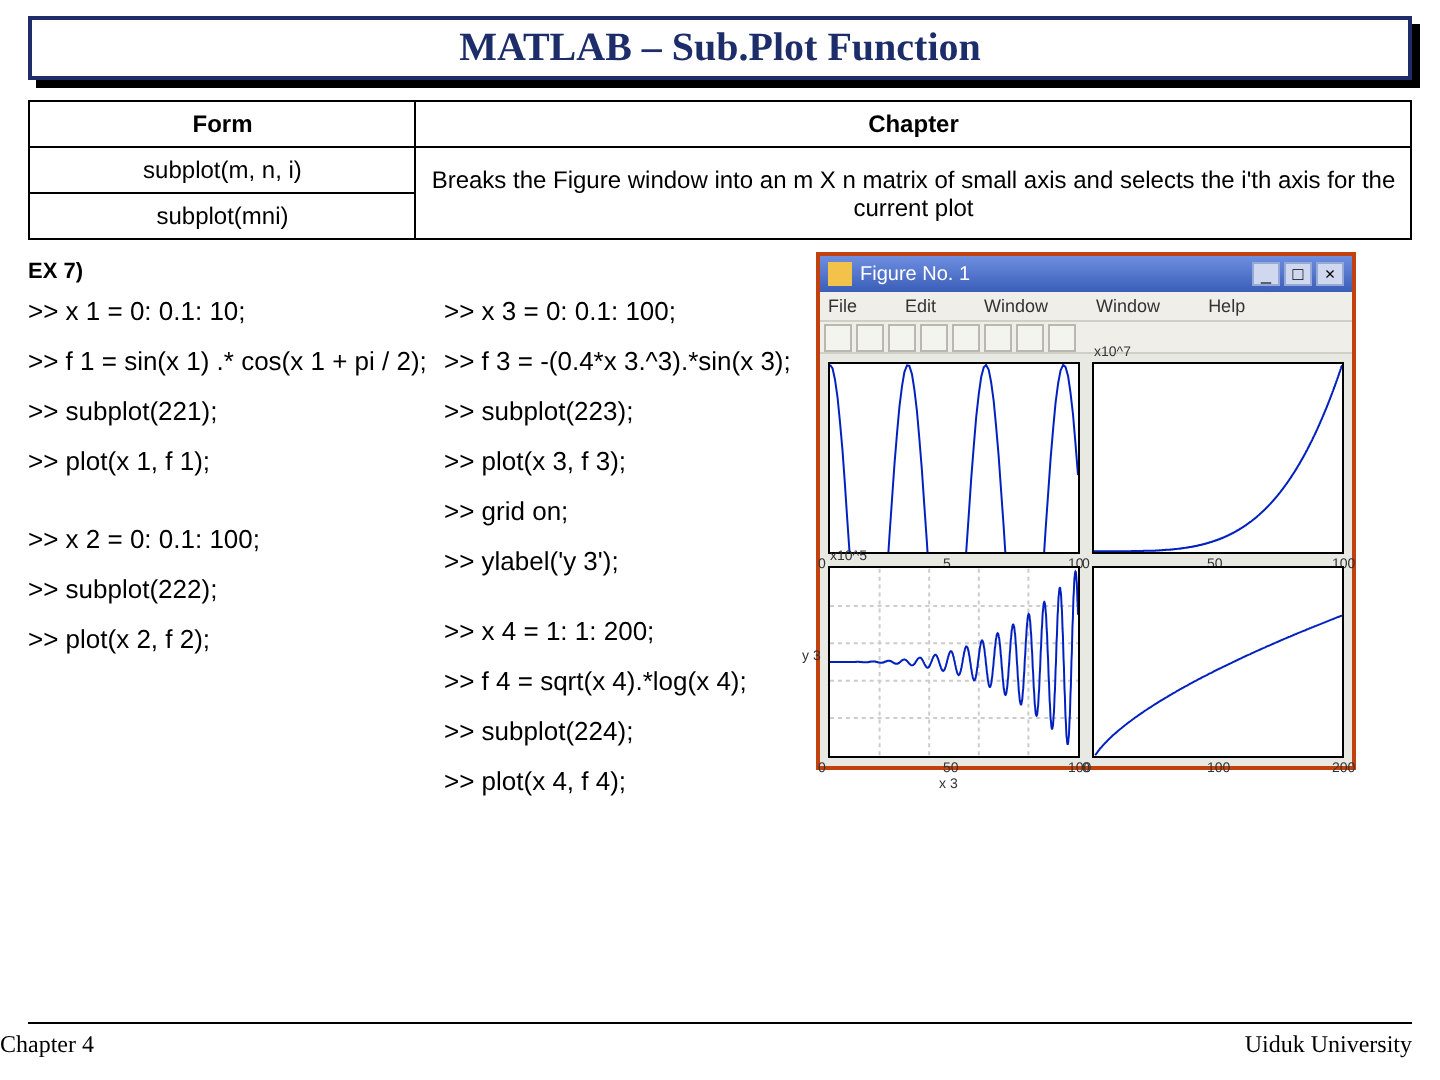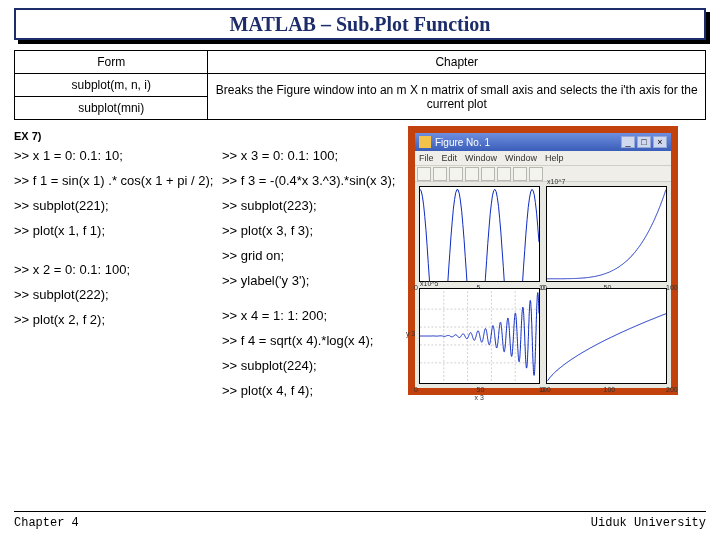--- a/index.html
+++ b/index.html
@@ -2,36 +2,36 @@
 <html><head>
 <meta charset="utf-8">
 <style>
   * { box-sizing: border-box; margin: 0; padding: 0; }
   body { width: 720px; height: 540px; background: #fff; font-family: "Times New Roman", serif; font-size: 12px; color: #000; position: relative; }
   .titlebar { margin: 8px 14px 10px 14px; position: relative; }
   .title-shadow { position: absolute; left: 4px; top: 4px; right: -4px; height: 32px; background: #000; }
   .title-front { position: relative; height: 32px; background: #fff; border: 2px solid #1d2d6a; display: flex; align-items: center; justify-content: center; font-size: 20px; font-weight: bold; color: #1d2d6a; }
   table.meta { width: calc(100% - 28px); margin: 0 14px 6px 14px; border-collapse: collapse; }
   table.meta td, table.meta th { border: 1px solid #000; padding: 4px 6px; font-size: 12px; font-family: Arial, sans-serif; text-align: center; }
-  table.meta th { font-weight: normal; }
+  table.meta th { font-weight: bold; }
   .content { display: flex; margin: 4px 14px; }
   .left { flex: 0 0 208px; }
   .mid { flex: 0 0 180px; }
   .right { flex: 1; padding-left: 6px; }
   .ex-label { font-family: Arial, sans-serif; font-size: 11px; font-weight: bold; margin: 4px 0 6px 0; }
   .code-line { font-family: Arial, sans-serif; font-size: 13px; margin: 4px 0 10px 0; white-space: nowrap; }
-  .footer { position: absolute; left: 14px; right: 14px; bottom: 10px; display: flex; justify-content: space-between; font-family: Liberation Mono, monospace; font-size: 12px; }
+  .footer { position: absolute; left: 0; right: 14px; bottom: 10px; display: flex; justify-content: space-between; font-family: Liberation Serif, serif; font-size: 12px; }
   .footer-line { position: absolute; left: 14px; right: 14px; bottom: 28px; height: 1px; background: #000; }
   
-  .figwin { width: 270px; border: 7px solid #c2410c; background: #e9e9e4; font-family: Tahoma, Arial, sans-serif; }
+  .figwin { width: 270px; border: 2px solid #c2410c; background: #e9e9e4; font-family: Tahoma, Arial, sans-serif; }
   .fig-titlebar { height: 18px; background: linear-gradient(#6e8fe0, #3a5db8); display: flex; align-items: center; padding: 0 4px; color: #fff; font-size: 10px; }
   .fig-titlebar .icon { width: 12px; height: 12px; background: #f2c24a; margin-right: 4px; }
   .fig-titlebar .winbtns { margin-left: auto; display: flex; gap: 2px; }
   .winbtn { width: 14px; height: 12px; background: #cfd8ee; color: #000; font-size: 9px; display: flex; align-items: center; justify-content: center; border: 1px solid #96a8d6; }
-  .fig-menu { font-size: 9px; color: #333; padding: 2px 4px; background: #efeee9; border-bottom: 1px solid #cfcfc8; display: flex; gap: 8px; }
+  .fig-menu { font-size: 9px; color: #333; padding: 2px 4px; background: #efeee9; border-bottom: 1px solid #cfcfc8; display: flex; gap: 24px; }
   .fig-menu span { cursor: default; }
   .fig-tool { height: 16px; background: #efeee9; border-bottom: 1px solid #cfcfc8; display:flex; gap:2px; padding:1px 2px;}
   .fig-tool .tb { width:14px;height:14px;border:1px solid #b8b8b0;background:#f4f4ee;}
   .fig-canvas { background: #e9e9e4; padding: 4px; }
   .plotgrid { display: grid; grid-template-columns: 1fr 1fr; grid-template-rows: 96px 96px; gap: 6px; }
   .axes { background: #fff; border: 1px solid #000; position: relative; font-size: 7px; color:#333; }
   .axes svg { width: 100%; height: 100%; display: block; }
   .tick { position:absolute; font-size:7px; color:#333;}
 </style>
 </head>

